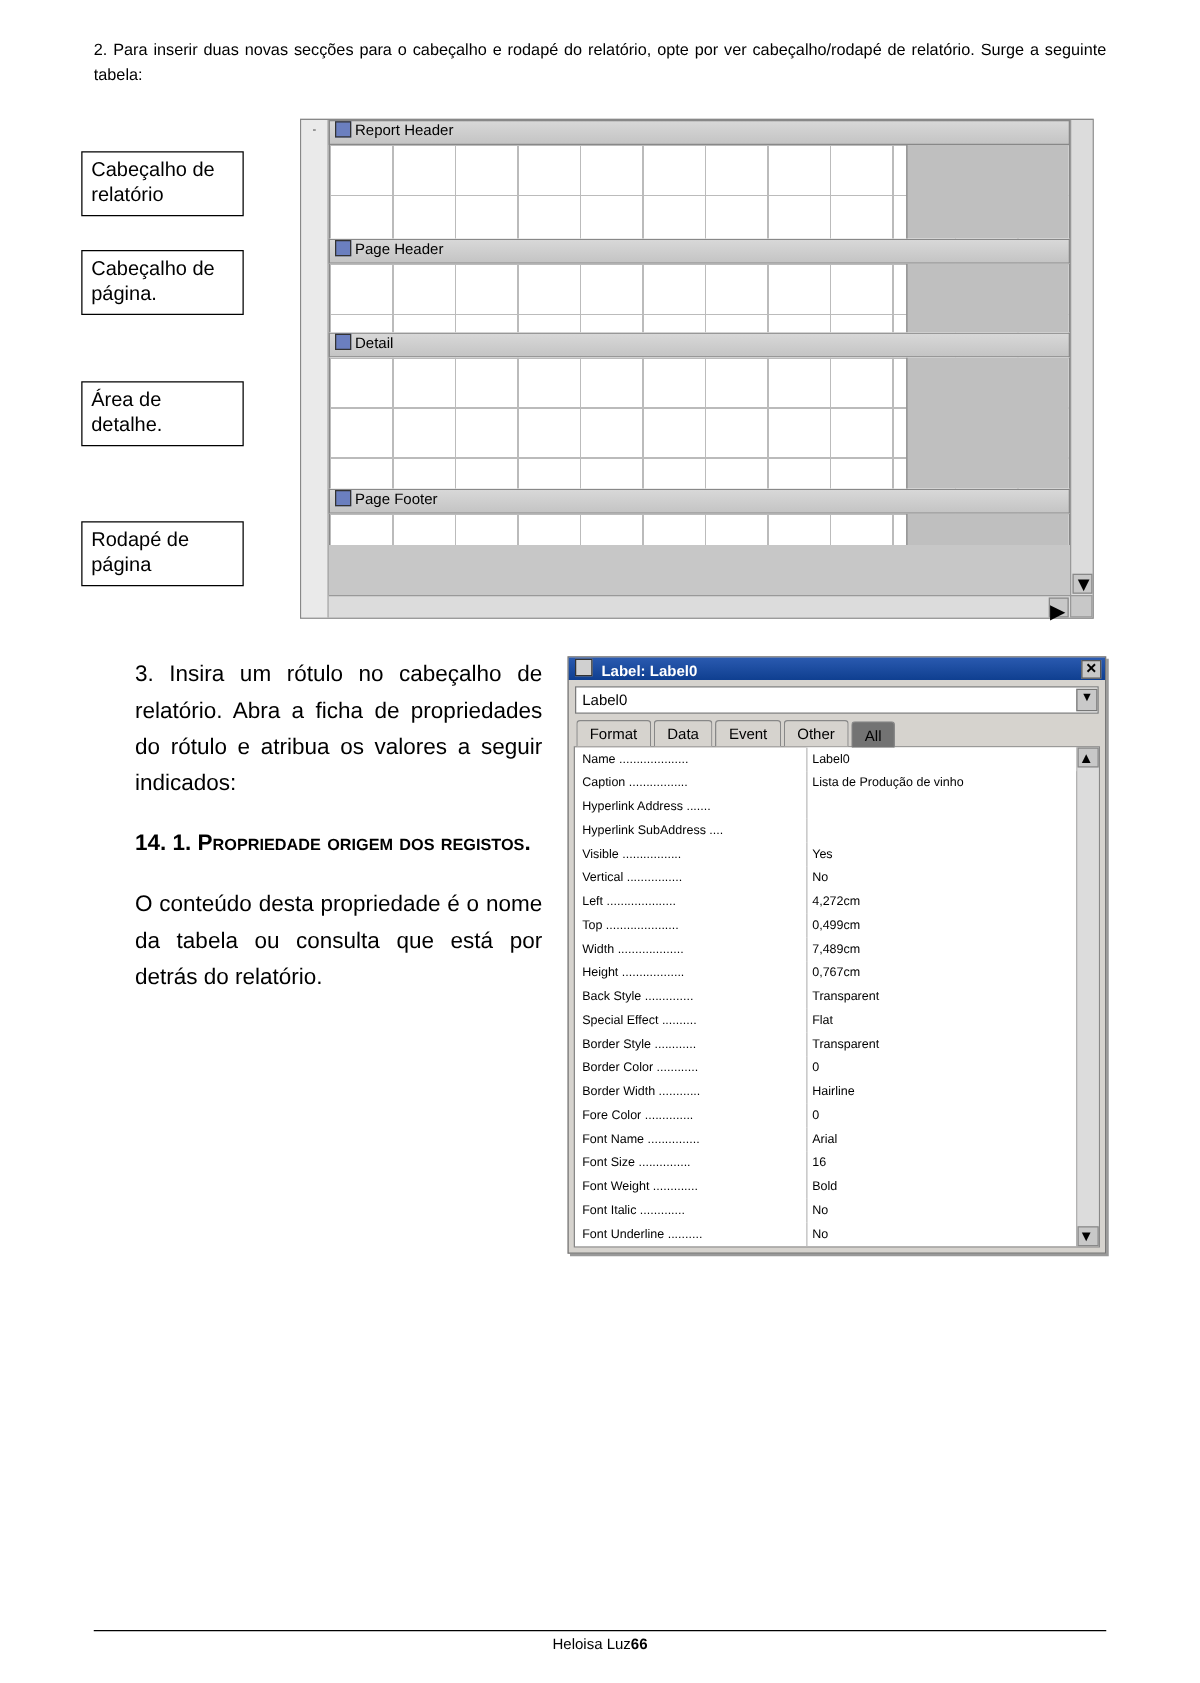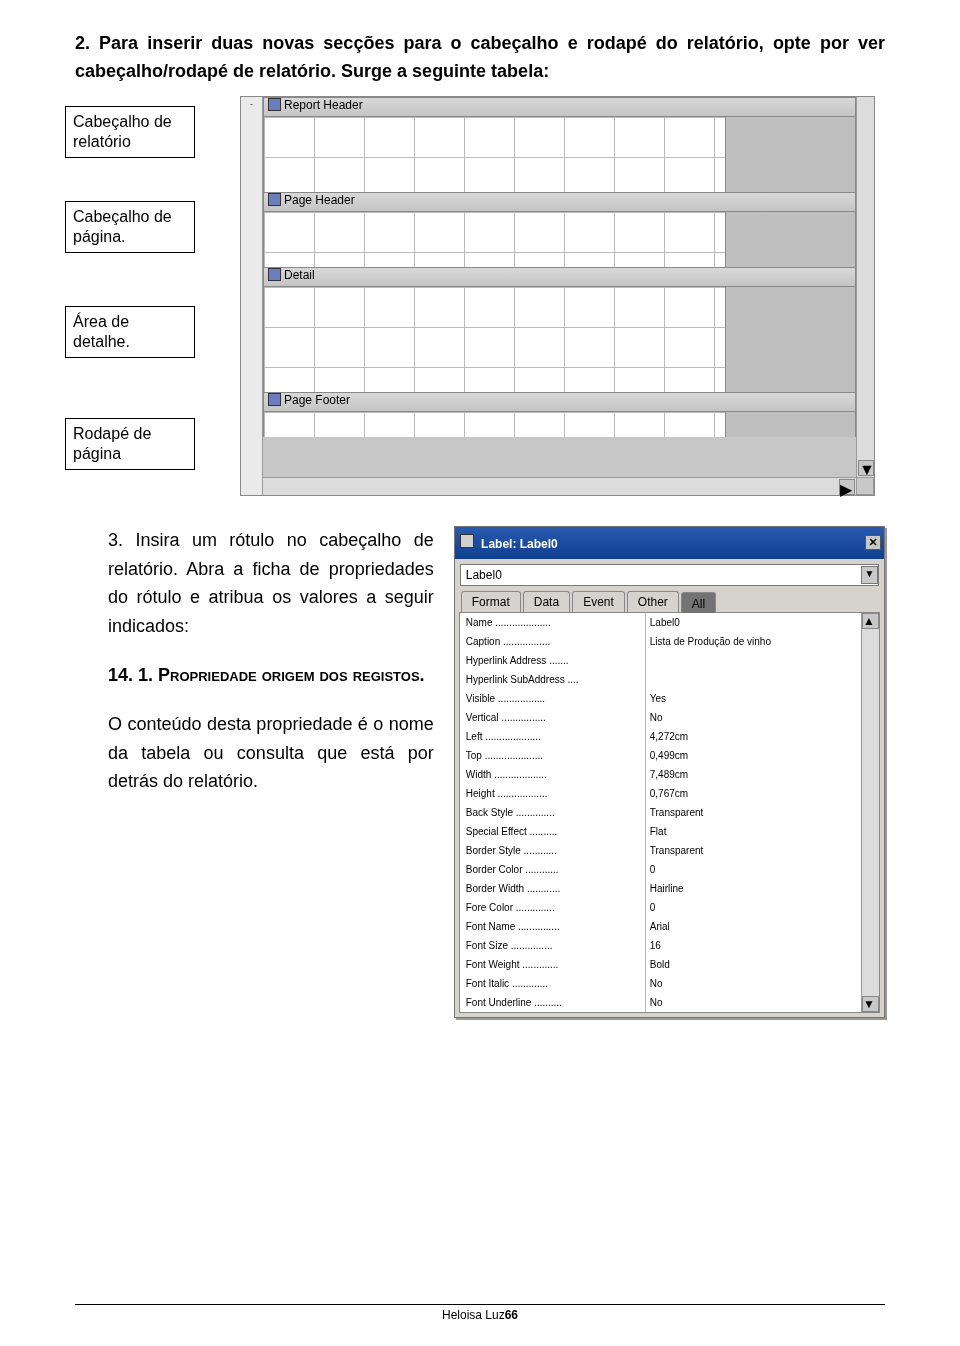--- a/index.html
+++ b/index.html
@@ -6,25 +6,24 @@
   body {
     width: 960px;
     height: 1346px;
     background: #fff;
     font-family: Arial, sans-serif;
     position: relative;
     color: #000;
   }
   .page { padding: 30px 75px 0 75px; }
   .intro {
-    font-size: 18px;
+    font-size: 13px;
     line-height: 1.55;
-    margin-bottom: 10px;
+    margin-bottom: 25px;
     text-align: justify;
-    font-weight: bold;
   }
 
   
   .figure1 {
     position: relative;
     width: 740px;
     height: 400px;
     margin-left: 60px;
     margin-bottom: 30px;
   }
@@ -122,21 +121,21 @@
   .callout {
     position: absolute;
     left: -70px;
     width: 130px;
     padding: 5px 7px;
     border: 1px solid #000;
     background: #fff;
     font-size: 16px;
     line-height: 1.25;
   }
-  .co1 { top: 10px; }
+  .co1 { top: 26px; }
   .co2 { top: 105px; }
   .co3 { top: 210px; }
   .co4 { top: 322px; }
 
   
   .step3-wrap { display: flex; gap: 20px; margin-top: 10px; }
   .step3-text {
     width: 340px;
     font-size: 18px;
     line-height: 1.6;
@@ -148,21 +147,21 @@
 
   
   .prop-win {
     width: 450px;
     border: 1px solid #777;
     background: #d6d3ce;
     font-size: 12px;
     box-shadow: 2px 2px 0 #999;
   }
   .prop-title {
-    height: 32px;
+    height: 18px;
     background: linear-gradient(#2a5ab0,#0f3f90);
     color: #fff;
     display: flex;
     align-items: center;
     justify-content: space-between;
     padding: 0 3px 0 5px;
     font-size: 12px;
     font-weight: bold;
   }
   .prop-title .ticon {

